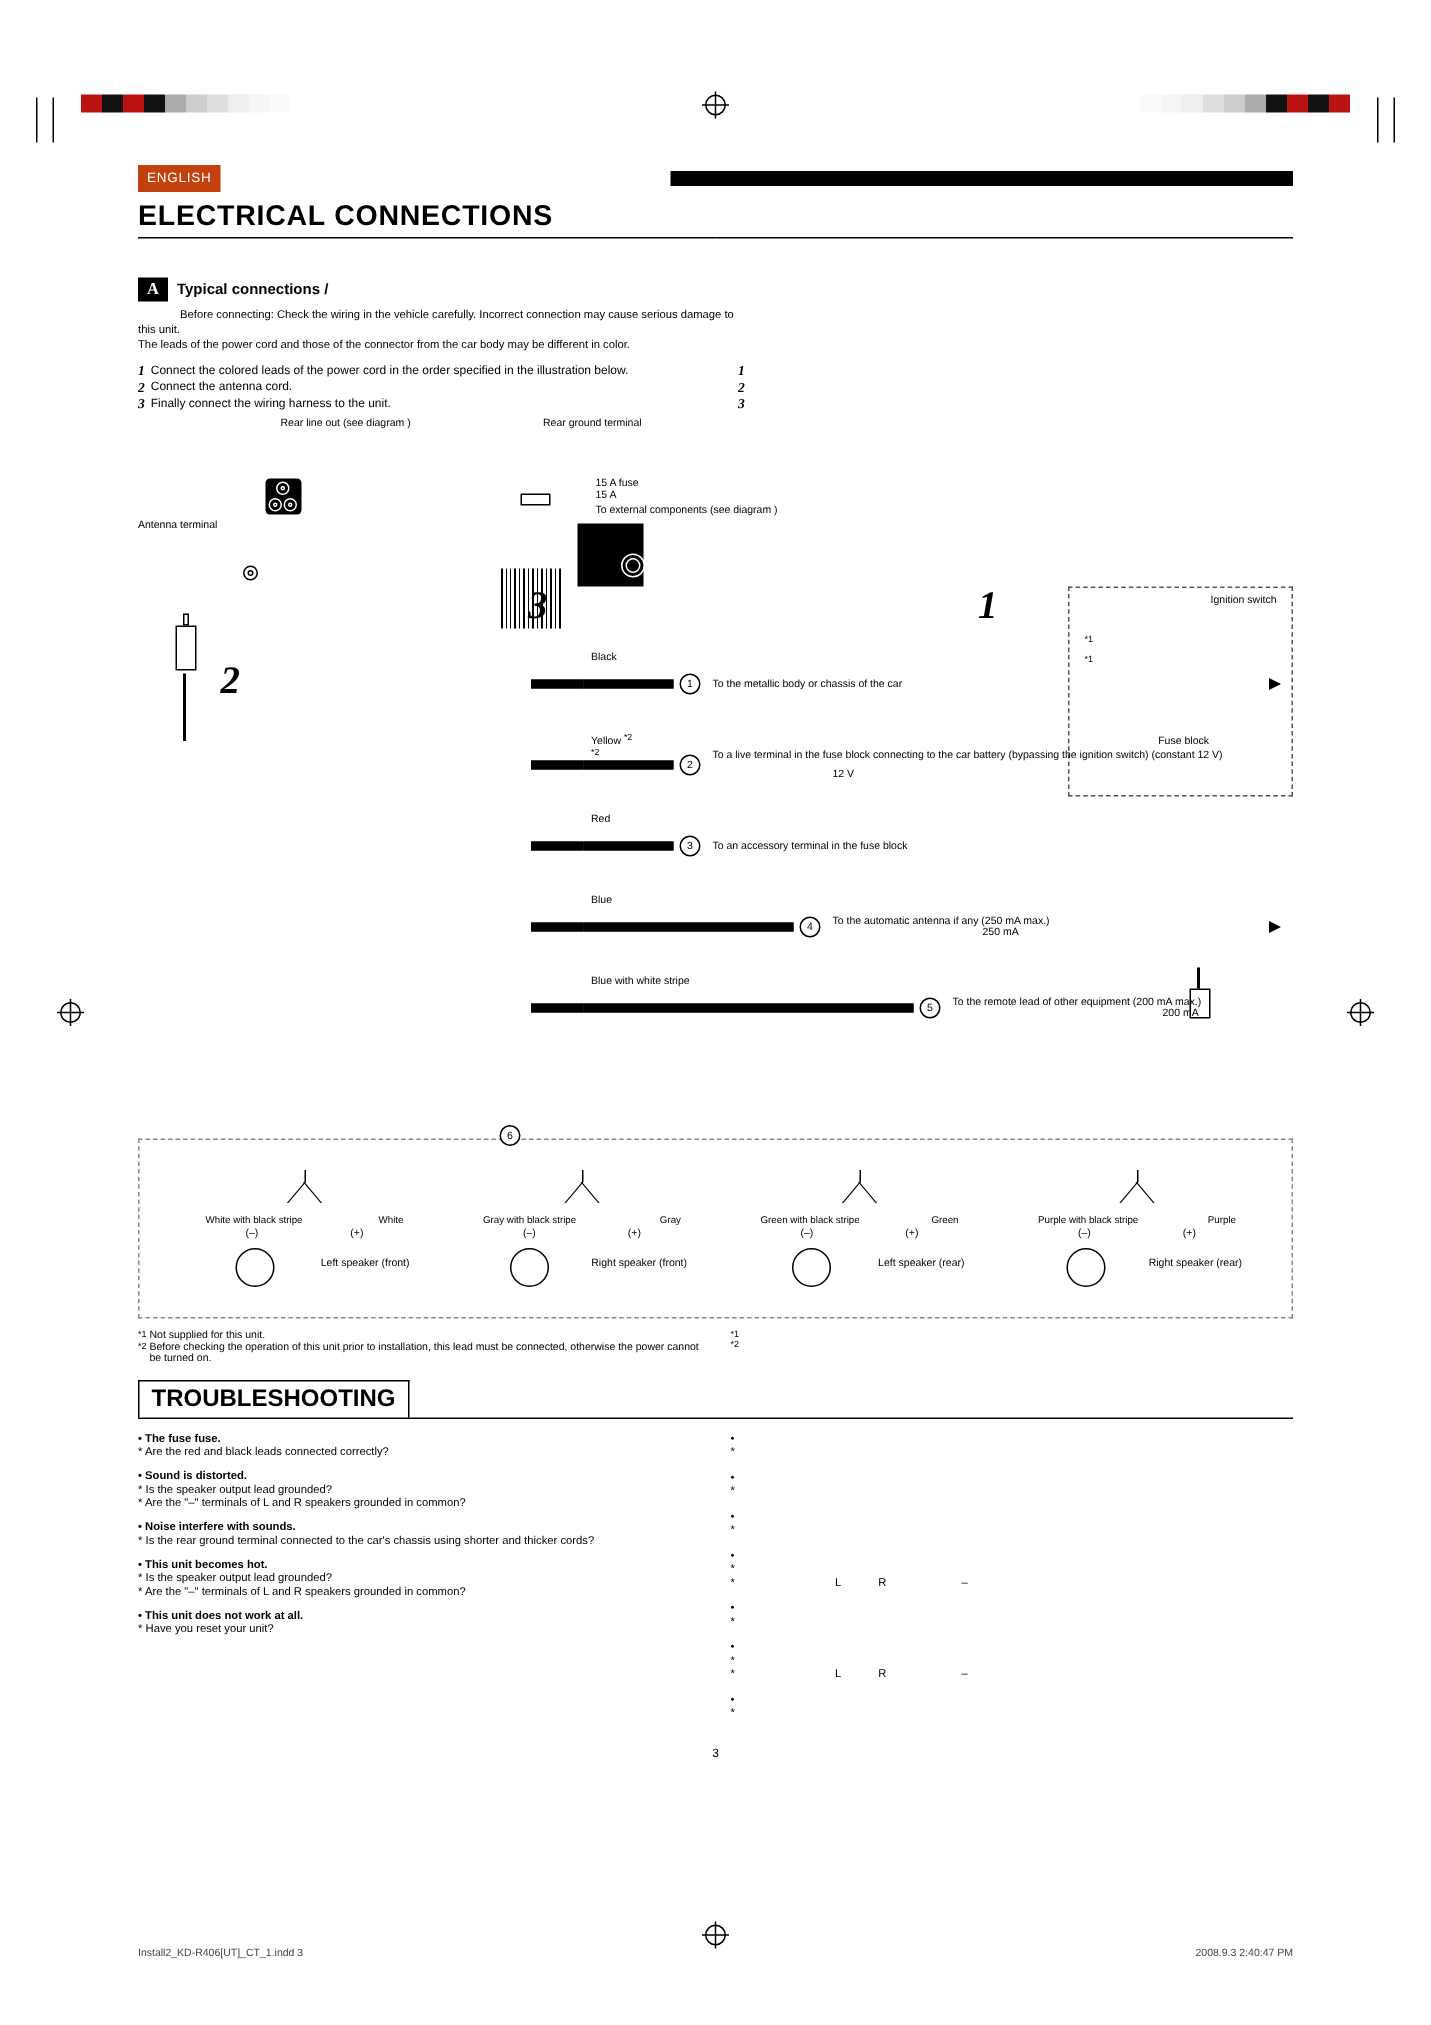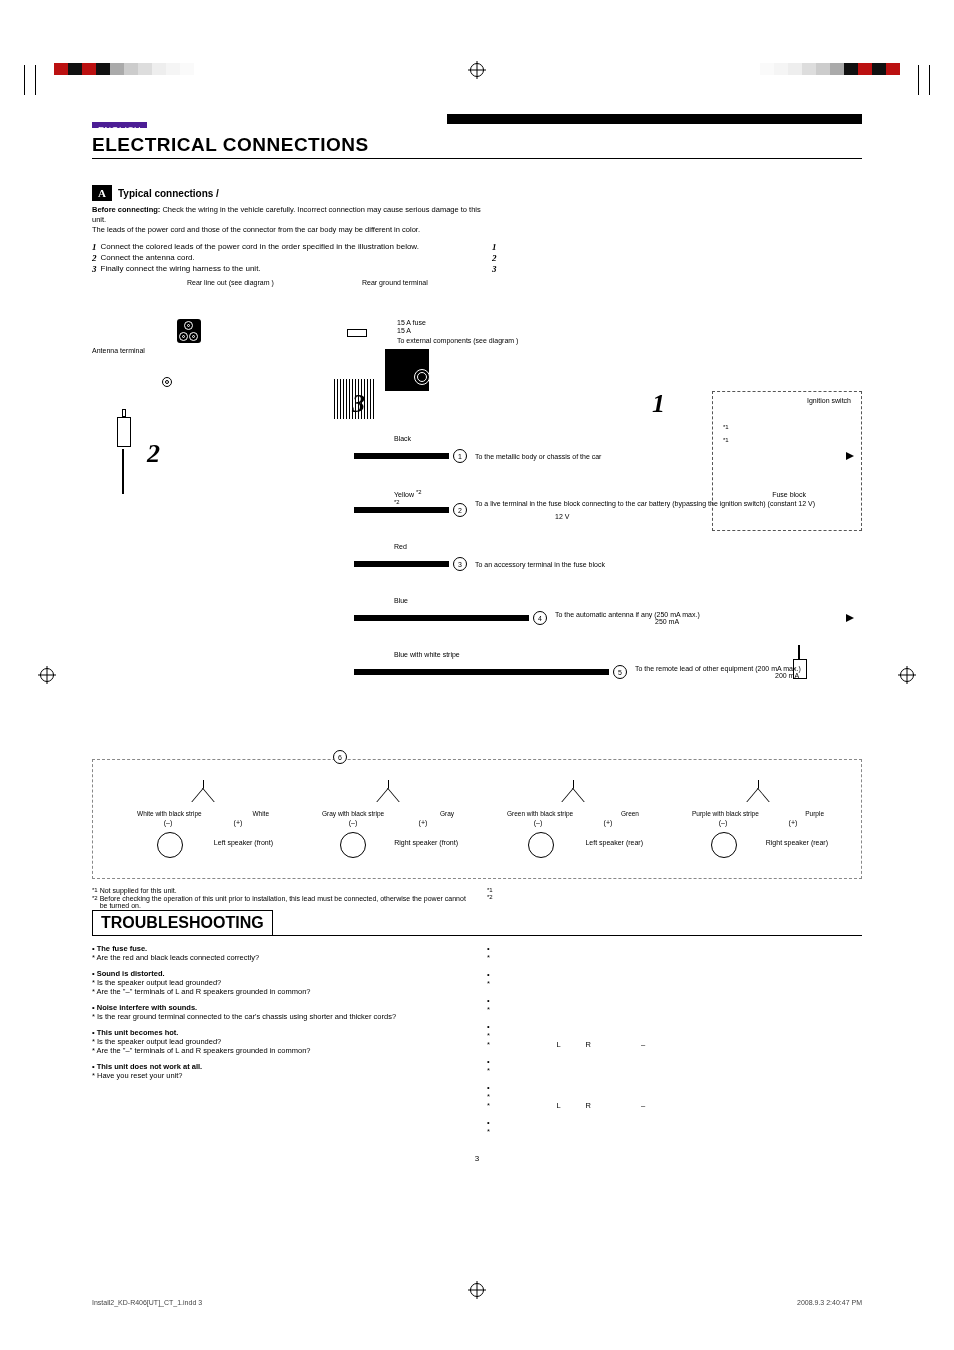--- a/index.html
+++ b/index.html
@@ -32,33 +32,33 @@
   .cb9 { background: #f5f5f5; } .cb10 { background: #fafafa; }
 
   .page {
     position: absolute;
     top: 110px;
     left: 92px;
     width: 770px;
   }
 
   .lang-bar { display: flex; height: 18px; margin-bottom: 6px; }
-  .lang-label { background: #4c1d95; color: #fff; font-size: 9px; padding: 3px 6px; letter-spacing: 0.5px; margin-top: 12px; }
+  .lang-label { background: #c2410c; color: #fff; font-size: 9px; padding: 3px 6px; letter-spacing: 0.5px; }
   .lang-fill { background: #000; flex: 1; margin-left: 300px; height: 10px; margin-top:4px; }
 
   .main-title { font-size: 19px; font-weight: bold; letter-spacing: 0.5px; border-bottom: 1px solid #000; padding-bottom: 2px; margin-bottom: 18px; font-family: "Arial Narrow", Arial, sans-serif; font-stretch: condensed;}
   .main-title-row { display:flex; }
   .main-title-row > div { flex:1; }
 
   .section-label { display: flex; align-items: center; gap: 6px; margin: 8px 0 4px; }
   .section-badge { background: #000; color: #fff; font-weight: bold; font-size: 11px; padding: 2px 6px; font-family: Georgia, serif;}
   .section-text { font-weight: bold; font-size: 10px; }
 
   .intro { font-size: 7.5px; line-height: 1.3; margin-bottom: 8px; width: 400px;}
-  .intro b { font-weight: bold; }
+  .intro b { font-weight: normal; margin-left: 28px; }
 
   .steps-row { display: flex; font-size: 8px; margin-bottom: 4px;}
   .steps-left { width: 380px;}
   .steps-right { width: 260px; margin-left:20px;}
   .step-line { display: flex; gap: 4px; margin-bottom: 1px;}
   .step-num { font-style: italic; font-weight: bold; font-family: Georgia, serif; font-size:9px;}
 
   .diagram-area { position: relative; height: 600px; border: none; font-size: 7px; }
   .diag-label { position: absolute; font-size: 7px; }
 
@@ -121,21 +121,21 @@
   .spk-labels .l{text-align:right;} .spk-labels .r{text-align:left;}
   .polarity{display:flex;justify-content:space-around;font-size:7px;margin-top:2px;}
   .speaker-icon { width:26px;height:26px;border:1px solid #000;border-radius:50%;margin:6px auto 0;position:relative;background:radial-gradient(circle,#fff 0 4px,repeating-radial-gradient(circle,#000 0 0.5px,#fff 0.5px 2px) 4px);}
   .spk-row { display:flex; align-items:center; gap:6px; justify-content:center;}
   .spk-name{font-size:7px;}
 
   .footnotes-row { display:flex; font-size:7px; margin-top:8px; gap:20px;}
   .footnotes-row > div { flex:1;}
   .fn-line{display:flex;gap:2px;margin-bottom:1px;}
   .fn-sup{font-size:6px;vertical-align:super;}
-  .title-row2 { display:flex; border-bottom:1px solid #000; align-items:flex-start; }
+  .title-row2 { display:flex; border-bottom:1px solid #000; align-items:flex-start; margin-top:10px;}
   .title-row2 .spacer{flex:1;}
   .box-title2 { border:1.5px solid #000;border-bottom:none; font-size:16px; font-weight:bold; padding:3px 8px; font-family:"Arial Narrow",Arial,sans-serif;font-stretch:condensed;}
 
   .trouble-cols { display:flex; gap:20px; font-size:7.5px; margin-top:8px;}
   .trouble-cols > div { flex:1; }
   .tb-item { margin-bottom:7px;}
   .tb-item .h { font-weight:bold;}
   .tb-item .q::before{content:"* "; }
   .tb-right .tb-item{margin-bottom:8px;}
 

